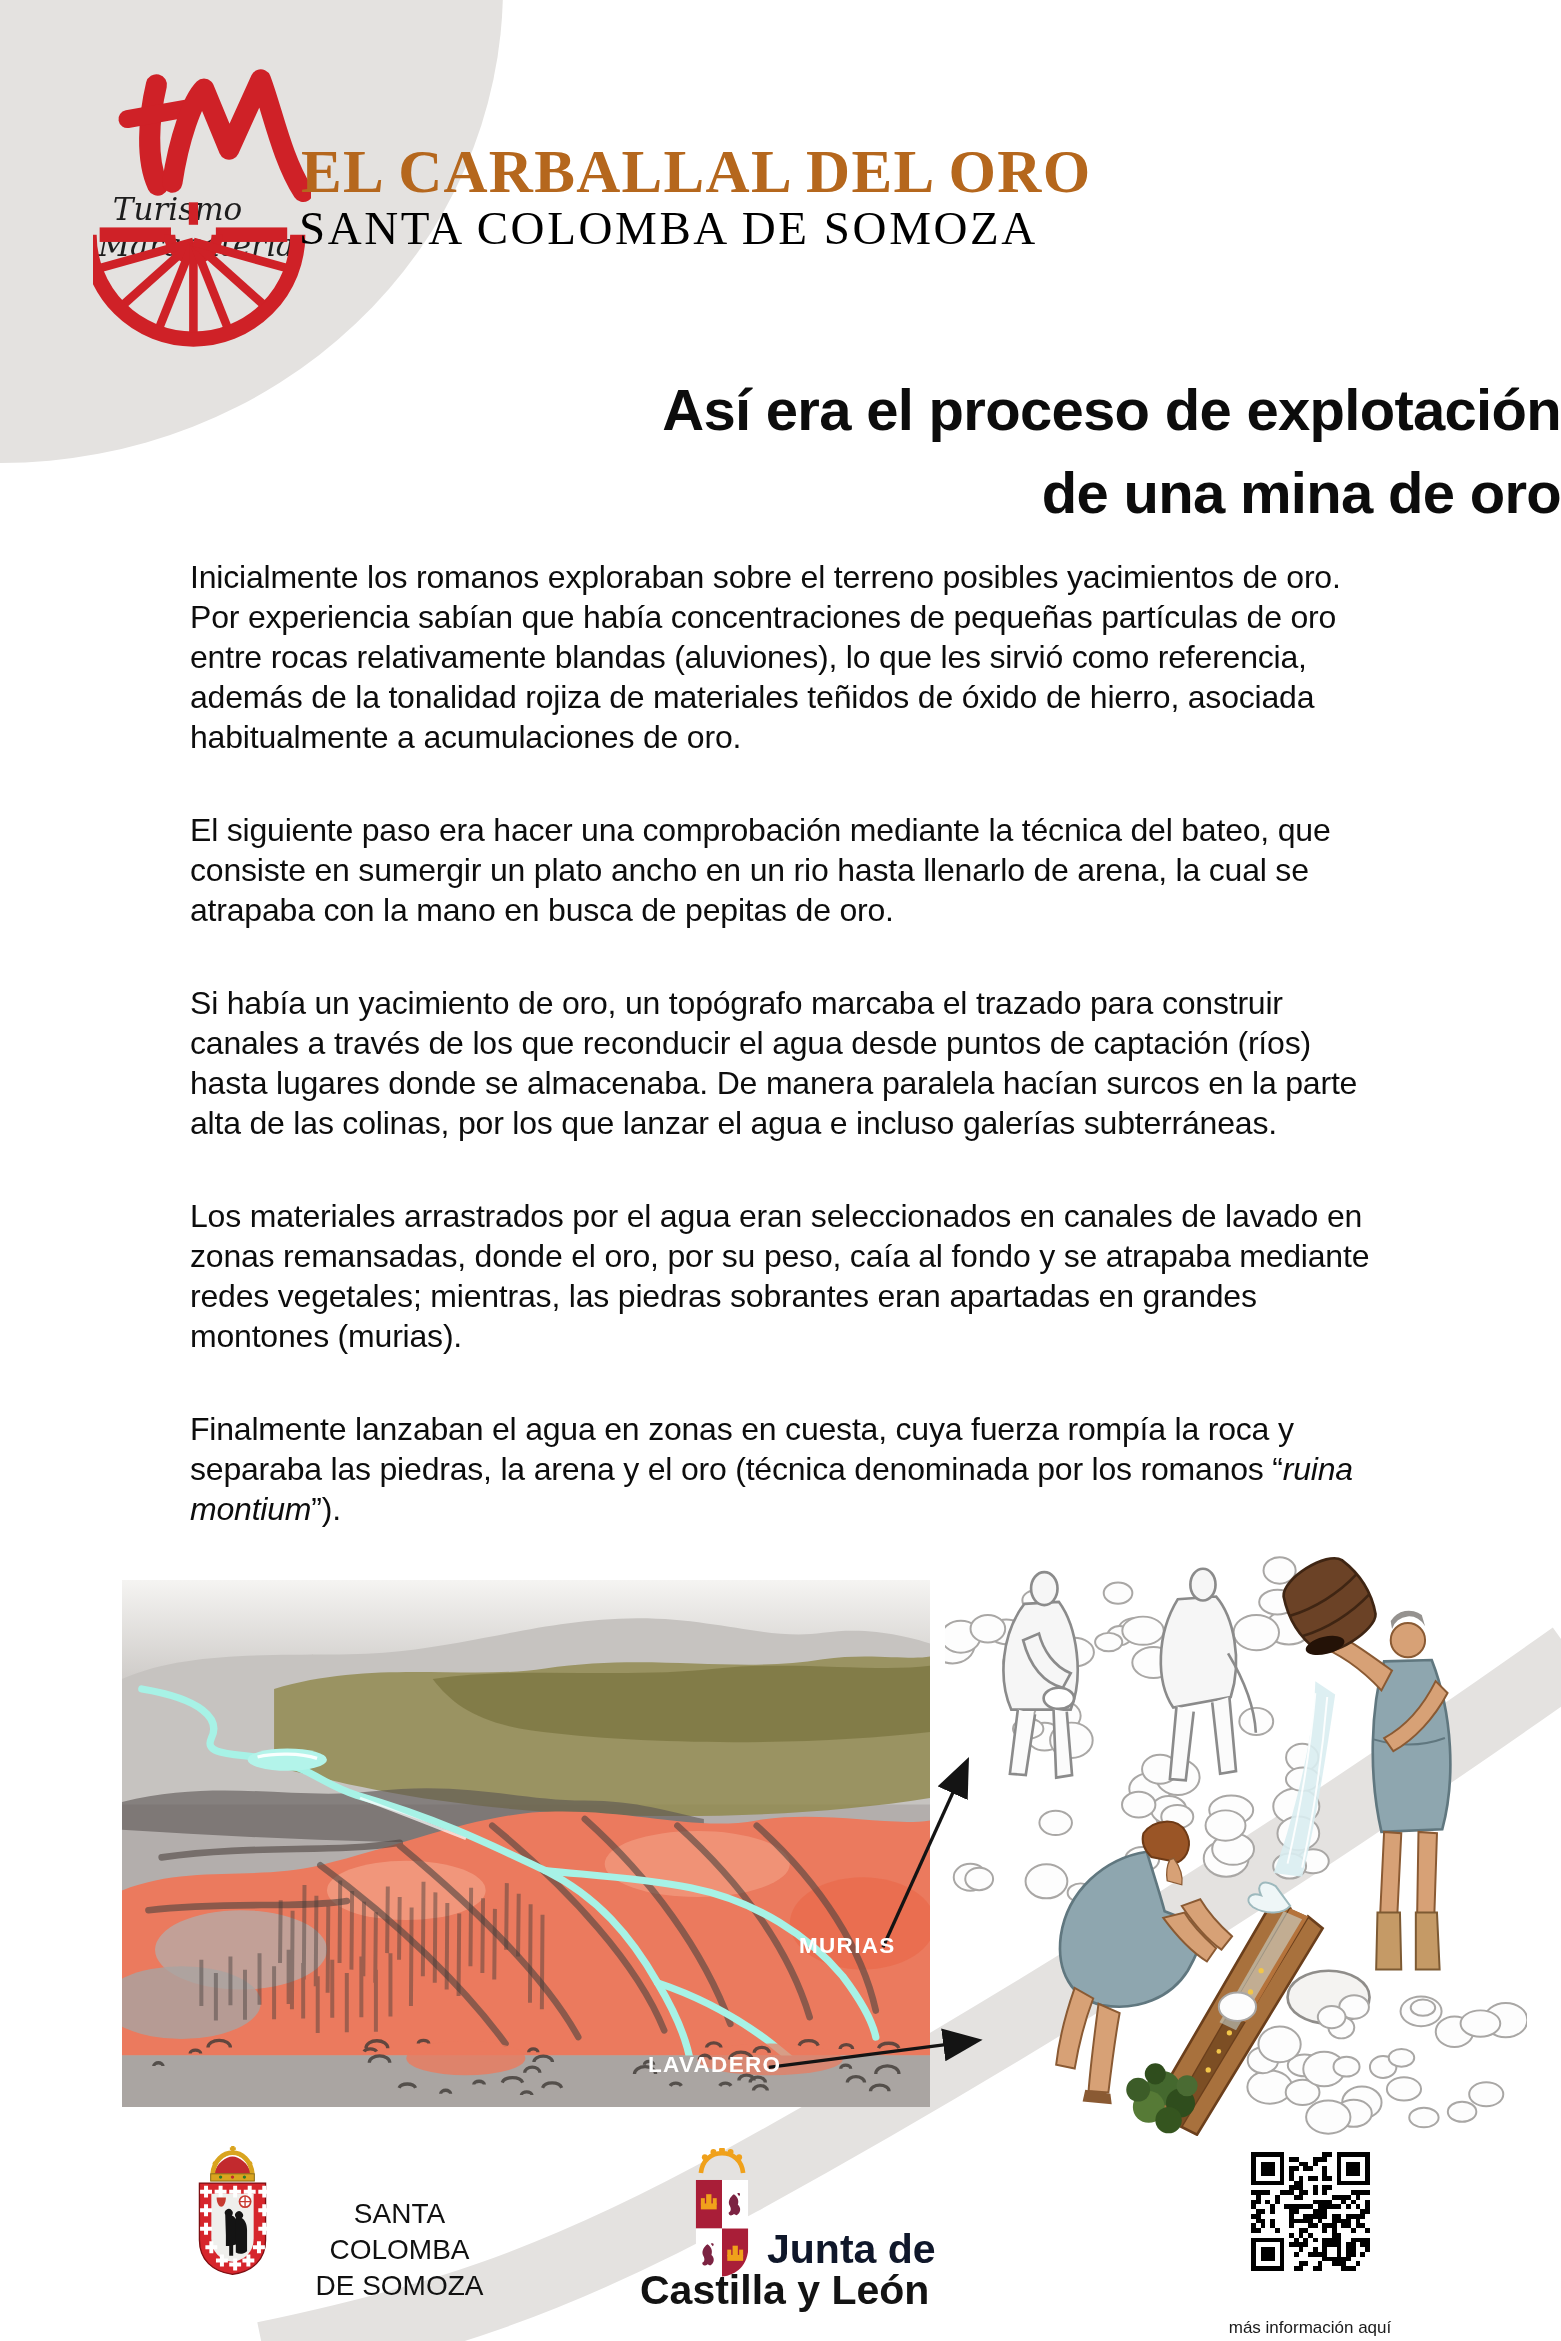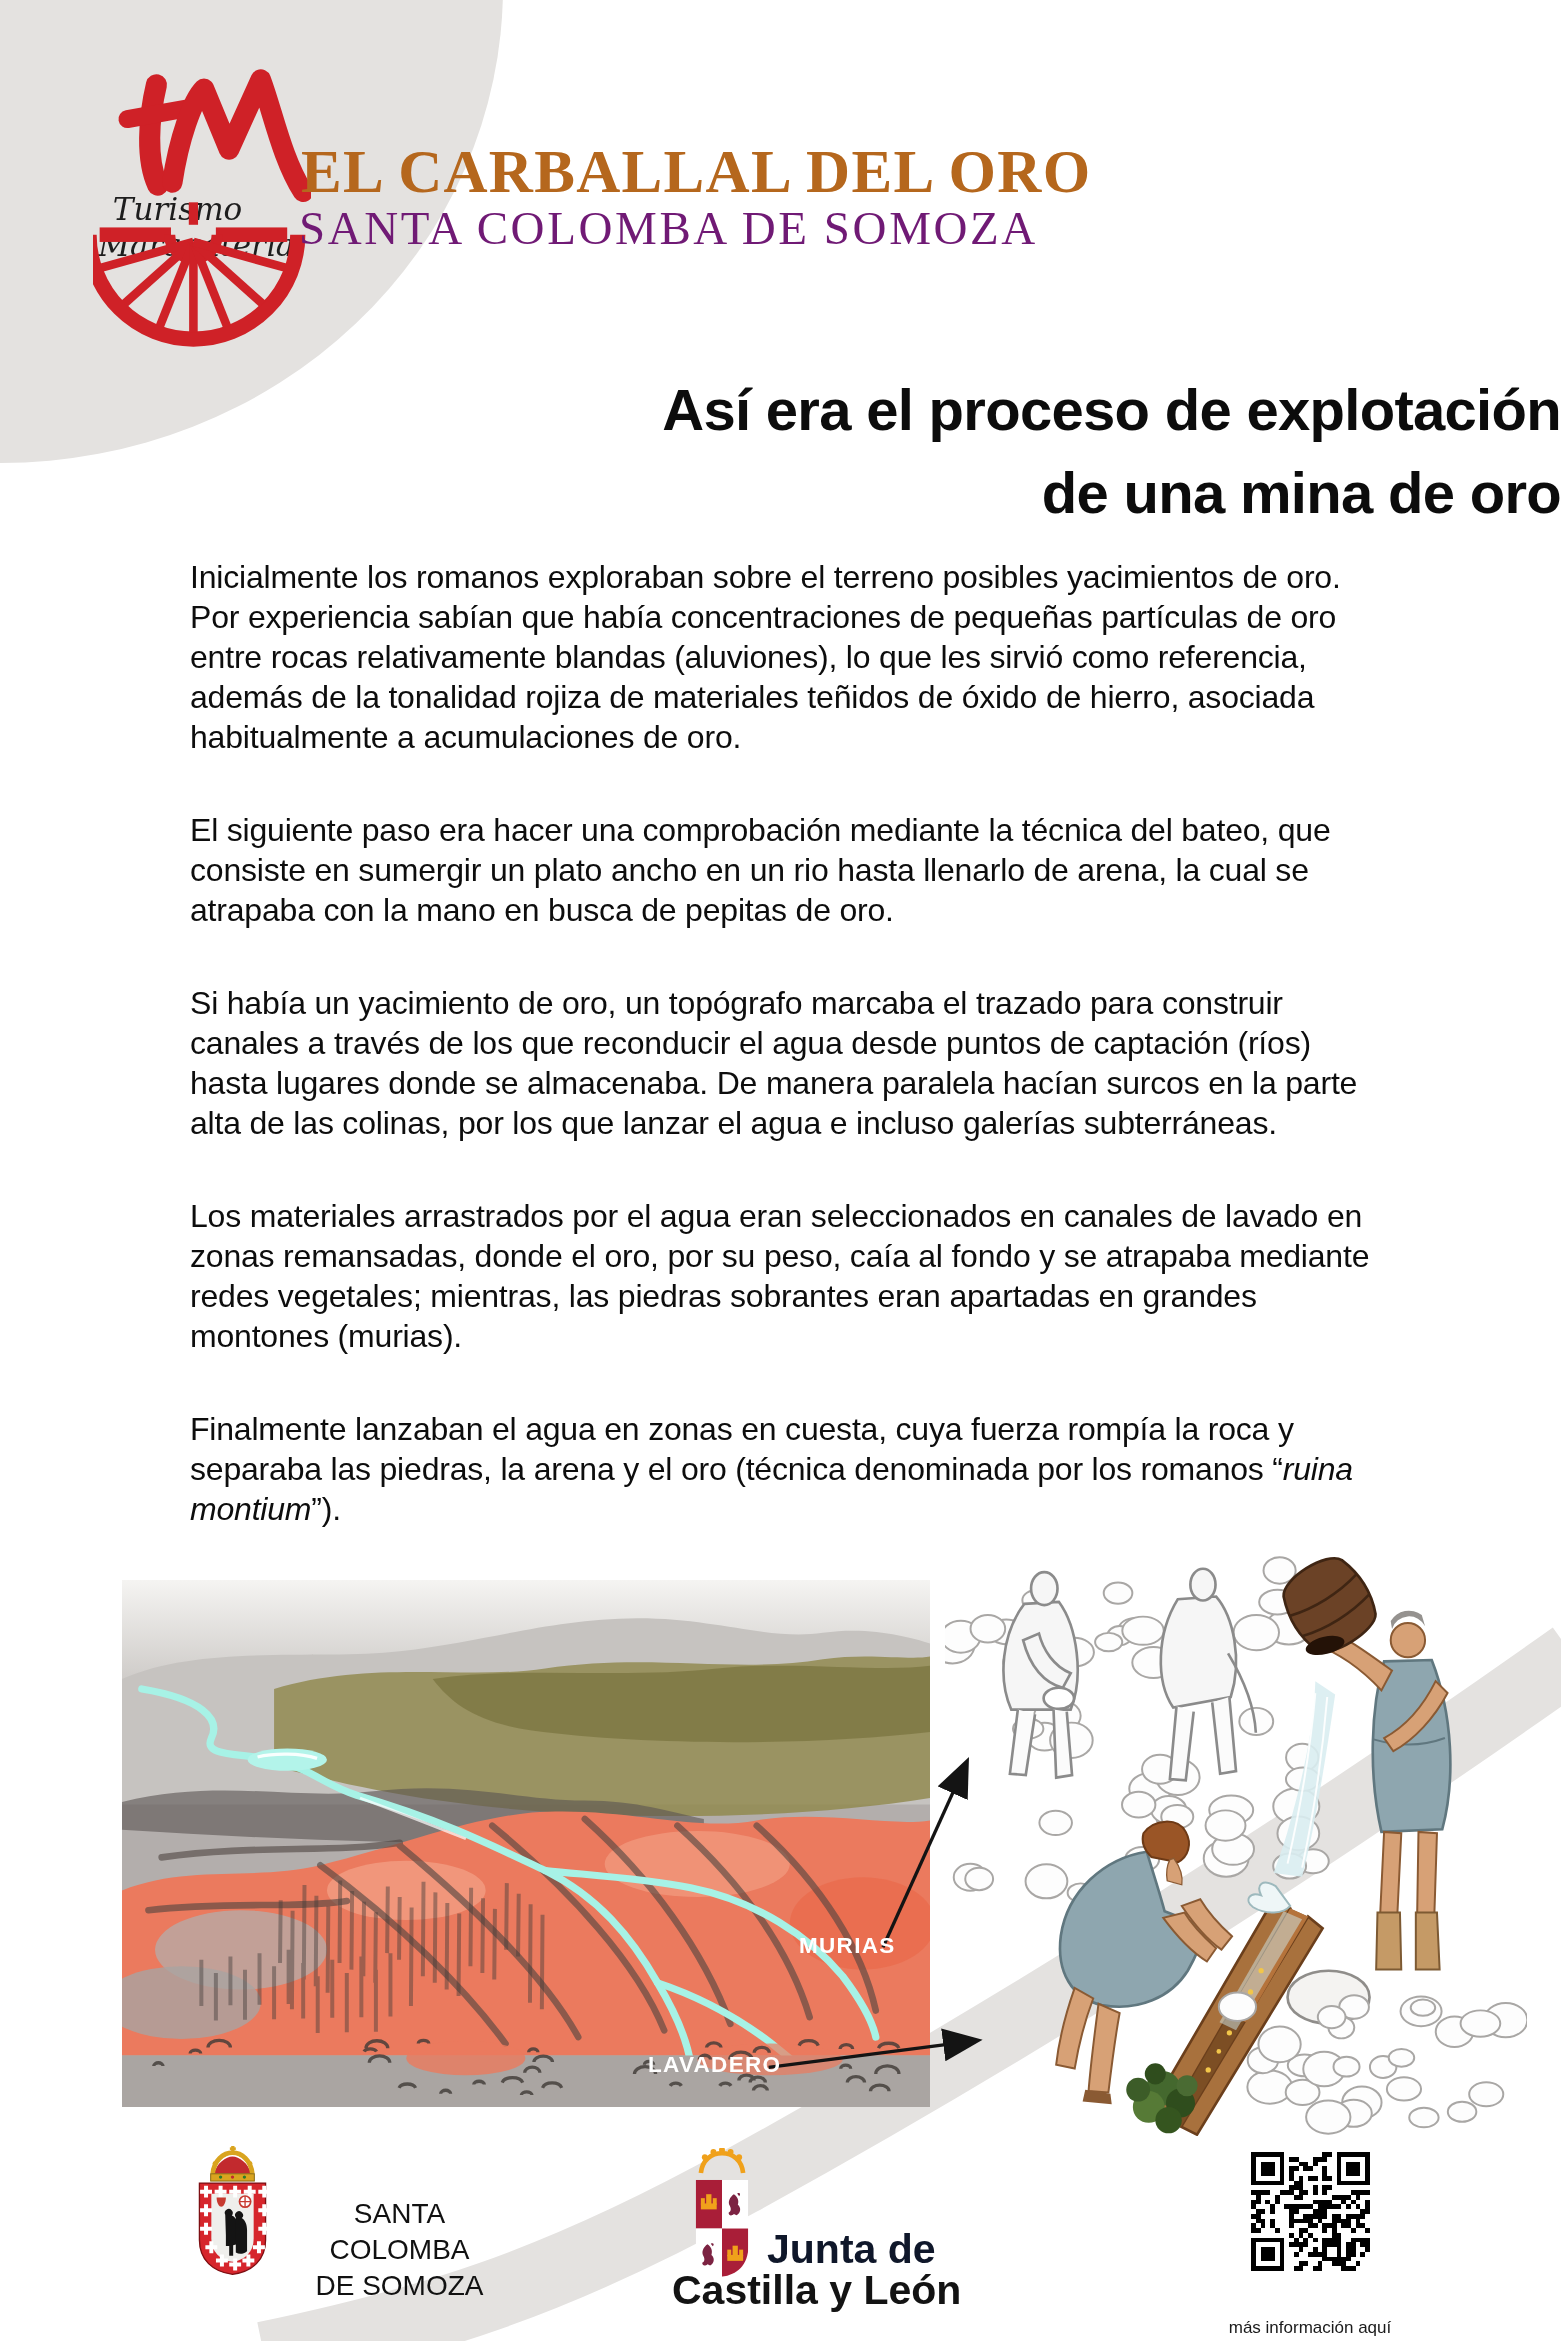--- a/index.html
+++ b/index.html
@@ -19,21 +19,21 @@
   .tm-script{font-family:"DejaVu Serif",serif;font-style:italic;fill:#1d1d1d;}
   
   .site-title{
     position:absolute;left:301px;top:137px;
     font-family:"Liberation Serif",serif;font-size:61px;font-weight:600;
     letter-spacing:1.3px;color:#b5671d;white-space:nowrap;
   }
   .site-subtitle{
     position:absolute;left:299px;top:201px;
     font-family:"Liberation Serif",serif;font-size:47px;font-weight:500;
-    letter-spacing:2.6px;color:#701a75;white-space:nowrap;
+    letter-spacing:2.6px;color:#000000;white-space:nowrap;
   }
   
   .main-heading{
     position:absolute;left:0;top:368px;width:1561px;text-align:right;
     font-size:58px;font-weight:600;line-height:83px;color:#0c0c0c;letter-spacing:-0.7px;
   }
   
   .body-copy{position:absolute;left:190px;top:557px;width:1204px;}
   .body-copy p{margin:0 0 53px 0;font-size:32px;line-height:40px;letter-spacing:-0.2px;color:#0d0d0d;}
   .body-copy .it{font-style:italic;}
@@ -46,21 +46,21 @@
   .label-murias{left:799px;top:1933px;}
   .label-lavadero{left:648px;top:2052px;}
   
   .scs-shield{position:absolute;left:194px;top:2146px;width:77px;height:131px;}
   .scs-text{
     position:absolute;left:284px;top:2196px;width:231px;text-align:center;
     font-size:28px;line-height:36px;color:#111;
   }
   .jcyl-logo{position:absolute;left:689px;top:2148px;width:66px;height:132px;}
   .jcyl-line1{position:absolute;left:767px;top:2226px;font-size:41px;font-weight:bold;color:#0f172a;white-space:nowrap;}
-  .jcyl-line2{position:absolute;left:672px;top:2267px;font-size:41px;font-weight:bold;color:#131313;white-space:nowrap;}
+  .jcyl-line2{position:absolute;left:640px;top:2267px;font-size:41px;font-weight:bold;color:#131313;white-space:nowrap;}
   .qr-box{position:absolute;left:1251px;top:2152px;width:119px;height:119px;}
   .qr-caption{
     position:absolute;left:1211px;top:2282px;width:198px;text-align:center;
     font-size:17px;color:#1a1a1a;margin-top:36px;
   }
 </style>
 </head>
 <body>
 
 <div class="poster">

